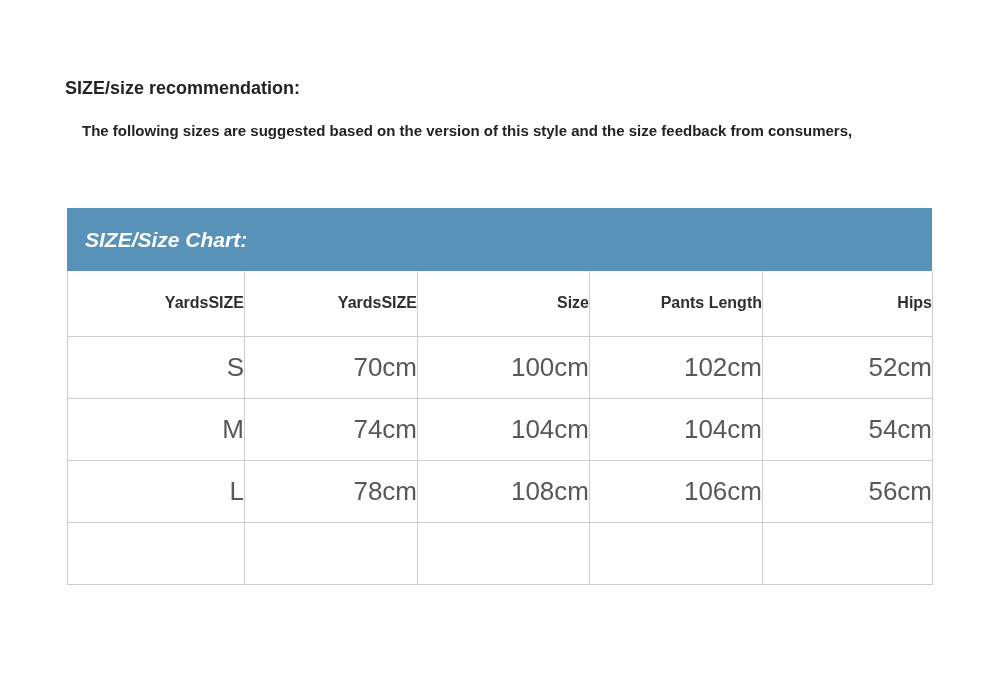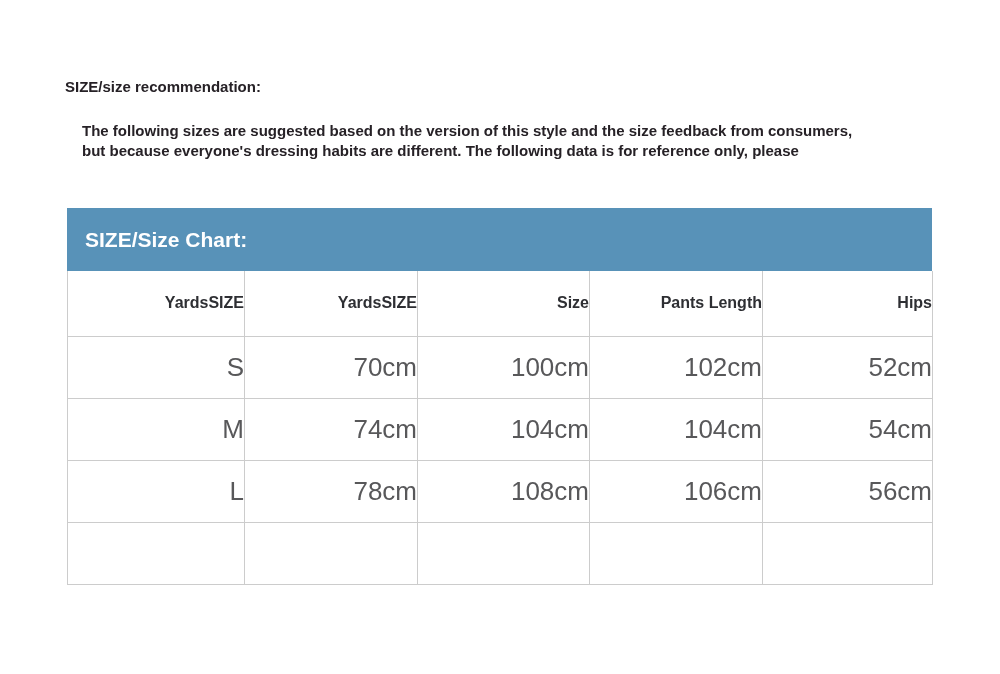--- a/index.html
+++ b/index.html
@@ -12,21 +12,21 @@
     width: 1000px;
     height: 674px;
     background: #ffffff;
     overflow: hidden;
     color: #262126;
   }
   .heading {
     position: absolute;
     left: 65px;
     top: 78px;
-    font-size: 15px;
+    font-size: 18px;
     font-weight: bold;
     color: #262126;
   }
   .intro {
     position: absolute;
     left: 65px;
     top: 121px;
     font-size: 15px;
     font-weight: bold;
     line-height: 19.5px;
@@ -41,20 +41,21 @@
   }
   .title-band {
     height: 63px;
     background: #5892B8;
     color: #ffffff;
     display: flex;
     align-items: center;
     padding-left: 18px;
     font-size: 21px;
     font-weight: bold;
+    font-style: italic;
   }
   table.size-table {
     width: 865px;
     border-collapse: collapse;
     table-layout: fixed;
     background: #ffffff;
   }
   table.size-table th,
   table.size-table td {
     border: 1px solid #cccccc;
@@ -78,21 +79,20 @@
 </style>
 </head>
 <body>
 
 <div class="page">
 
   <div class="heading">SIZE/size recommendation:</div>
 
   <div class="intro">
     <div>The following sizes are suggested based on the version of this style and the size feedback from consumers,</div>
-    <div>but because everyone's dressing habits are different. The following data is for reference only, please</div>
   </div>
 
   <div class="size-chart">
 
     <div class="title-band">
       <span>SIZE/Size Chart:</span>
     </div>
 
     <table class="size-table">
       <colgroup>

